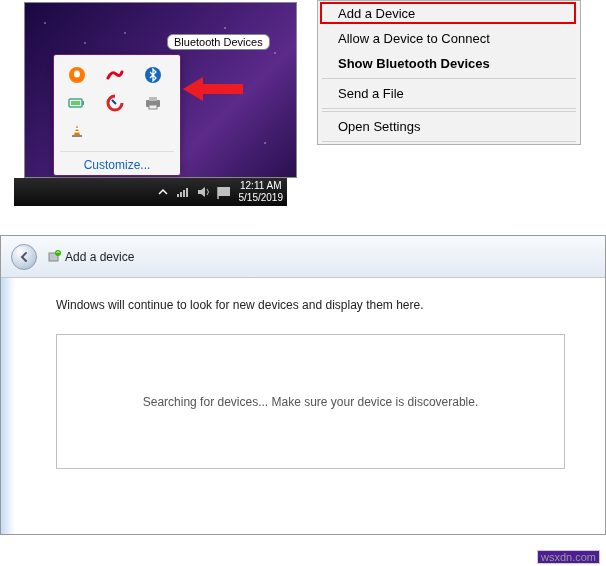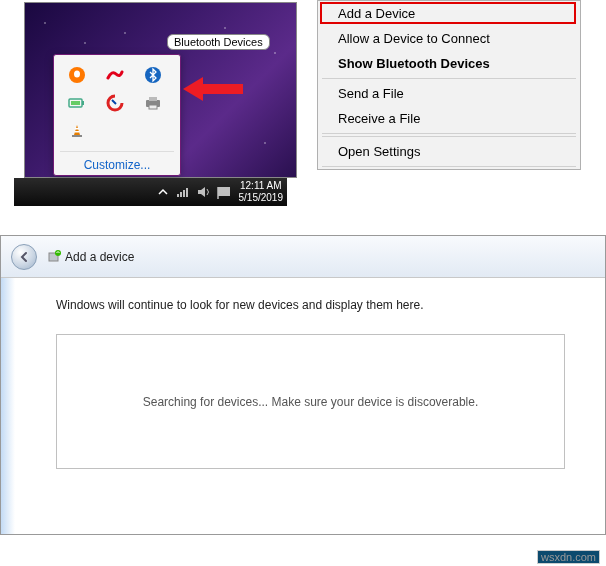--- a/index.html
+++ b/index.html
@@ -40,21 +40,21 @@
     .bottom { margin-top: 20px; border: 1px solid #999; background: #fff; position: relative; height: 300px; overflow: hidden; }
     .window-header { height: 42px; background: linear-gradient(#f8fafd, #e2eaf4); border-bottom: 1px solid #c8c8c8; display: flex; align-items: center; padding: 0 10px; gap: 10px; }
     .back-btn { width: 26px; height: 26px; border-radius: 50%; background: radial-gradient(circle at 35% 30%, #fff, #c8d4e2 60%, #9bb0c8); border: 1px solid #8aa0b8; display: flex; align-items: center; justify-content: center; color: #556; font-size: 14px; }
     .window-header .title { font-size: 12px; color: #222; display: flex; align-items: center; gap: 4px; }
     .dev-icon { width: 14px; height: 14px; display: inline-flex; align-items: center; justify-content: center; }
     .content { padding: 20px 40px 0 55px; }
     .heading { color: #0a3f8a; font-size: 15px; margin-bottom: 14px; font-weight: 400; }
     .subtext { font-size: 12px; color: #222; margin-bottom: 22px; }
     .device-box { border: 1px solid #c0c0c0; height: 135px; display: flex; align-items: center; justify-content: center; color: #555; font-size: 12px; padding: 10px; background: #fff; }
     .left-glow { position: absolute; left: 0; top: 42px; width: 14px; height: 260px; background: linear-gradient(to right, #6aa5e6, transparent); opacity: 0.4; }
-    .watermark { position: absolute; right: 6px; bottom: 2px; color: #999; font-size: 11px; border: 1px solid #ccc; padding: 0 3px; background: #0c4a6e; }
+    .watermark { position: absolute; right: 6px; bottom: 2px; color: #999; font-size: 11px; border: 1px solid #ccc; padding: 0 3px; background: #4c1d95; }
     
     svg { display: block; }
   </style>
 </head>
 <body>
 
 <div class="top">
   <div class="desktop-bg">
     <div class="stars"></div>
   </div>
@@ -149,21 +149,20 @@
       <div>5/15/2019</div>
     </div>
   </div>
 
   <div class="context-menu">
     <div class="menu-item">Add a Device</div>
     <div class="menu-item">Allow a Device to Connect</div>
     <div class="menu-item bold">Show Bluetooth Devices</div>
     <div class="menu-sep"></div>
     <div class="menu-item">Send a File</div>
-    <div class="menu-item">Receive a File</div>
     <div class="menu-sep"></div>
     <div class="menu-sep"></div>
     <div class="menu-item">Open Settings</div>
     <div class="menu-sep"></div>
   </div>
   <div class="highlight"></div>
 </div>
 
 <div class="bottom">
   <div class="window-header">

